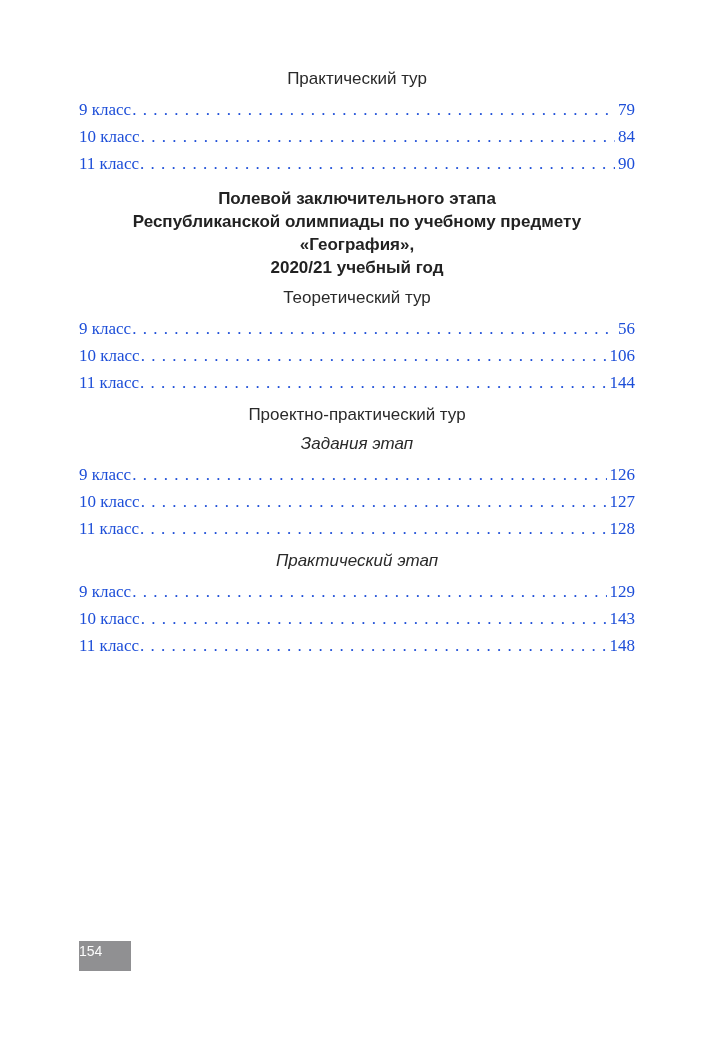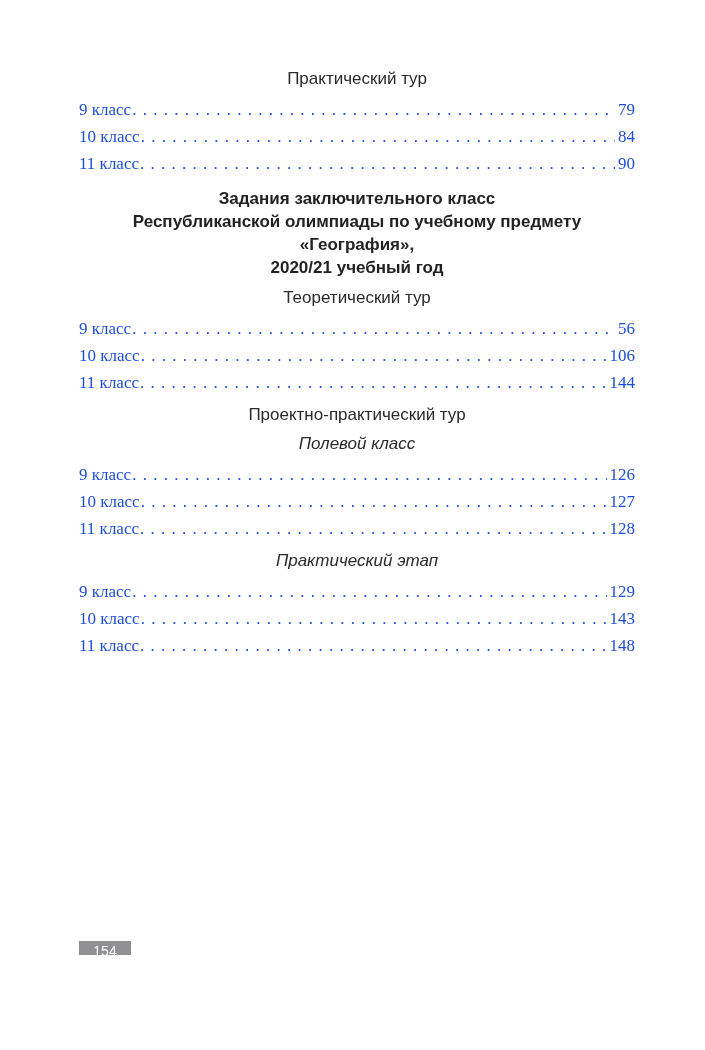--- a/index.html
+++ b/index.html
@@ -61,27 +61,26 @@
   .toc-dots::after {
     content: ". . . . . . . . . . . . . . . . . . . . . . . . . . . . . . . . . . . . . . . . . . . . . . . . . . . . . . . . . . . . . . . . . . . . . . . . . . . . . . . . . . . . . . . . . . . . . . . . . . . . . . . . . . . . . . . . . . . . . . . . . . . . . . . .";
     letter-spacing: 1px;
   }
   .toc-page { flex: 0 0 auto; text-align: center; }
   .page-badge {
     position: absolute;
     left: 79px;
     top: 941px;
     width: 52px;
-    height: 14px;
+    height: 30px;
     background: #909092;
     color: #fcfcfc;
     font-family: "Liberation Sans", "DejaVu Sans", sans-serif;
     font-size: 14px;
     line-height: 21px;
-    text-align: center;
   }
 </style>
 </head>
 <body>
 
 <div class="page">
 
   <h2 class="toc-title first">Практический тур</h2>
 
   <div class="toc-row">
@@ -94,21 +93,21 @@
     <span class="toc-dots"></span>
     <span class="toc-page">84</span>
   </div>
   <div class="toc-row">
     <span class="toc-label">11 класс</span>
     <span class="toc-dots"></span>
     <span class="toc-page">90</span>
   </div>
 
   <div class="main-heading">
-    <div>Задания заключительного класс</div>
+    <div>Полевой заключительного этапа</div>
     <div>Республиканской олимпиады по учебному предмету «География»,</div>
     <div>2020/21 учебный год</div>
   </div>
 
   <h2 class="toc-title">Теоретический тур</h2>
 
   <div class="toc-row">
     <span class="toc-label">9 класс</span>
     <span class="toc-dots"></span>
     <span class="toc-page">56</span>
@@ -119,21 +118,21 @@
     <span class="toc-page">106</span>
   </div>
   <div class="toc-row">
     <span class="toc-label">11 класс</span>
     <span class="toc-dots"></span>
     <span class="toc-page">144</span>
   </div>
 
   <h2 class="toc-title">Проектно-практический тур</h2>
 
-  <h3 class="toc-subtitle">Полевой класс</h3>
+  <h3 class="toc-subtitle">Задания этап</h3>
 
   <div class="toc-row">
     <span class="toc-label">9 класс</span>
     <span class="toc-dots"></span>
     <span class="toc-page">126</span>
   </div>
   <div class="toc-row">
     <span class="toc-label">10 класс</span>
     <span class="toc-dots"></span>
     <span class="toc-page">127</span>

